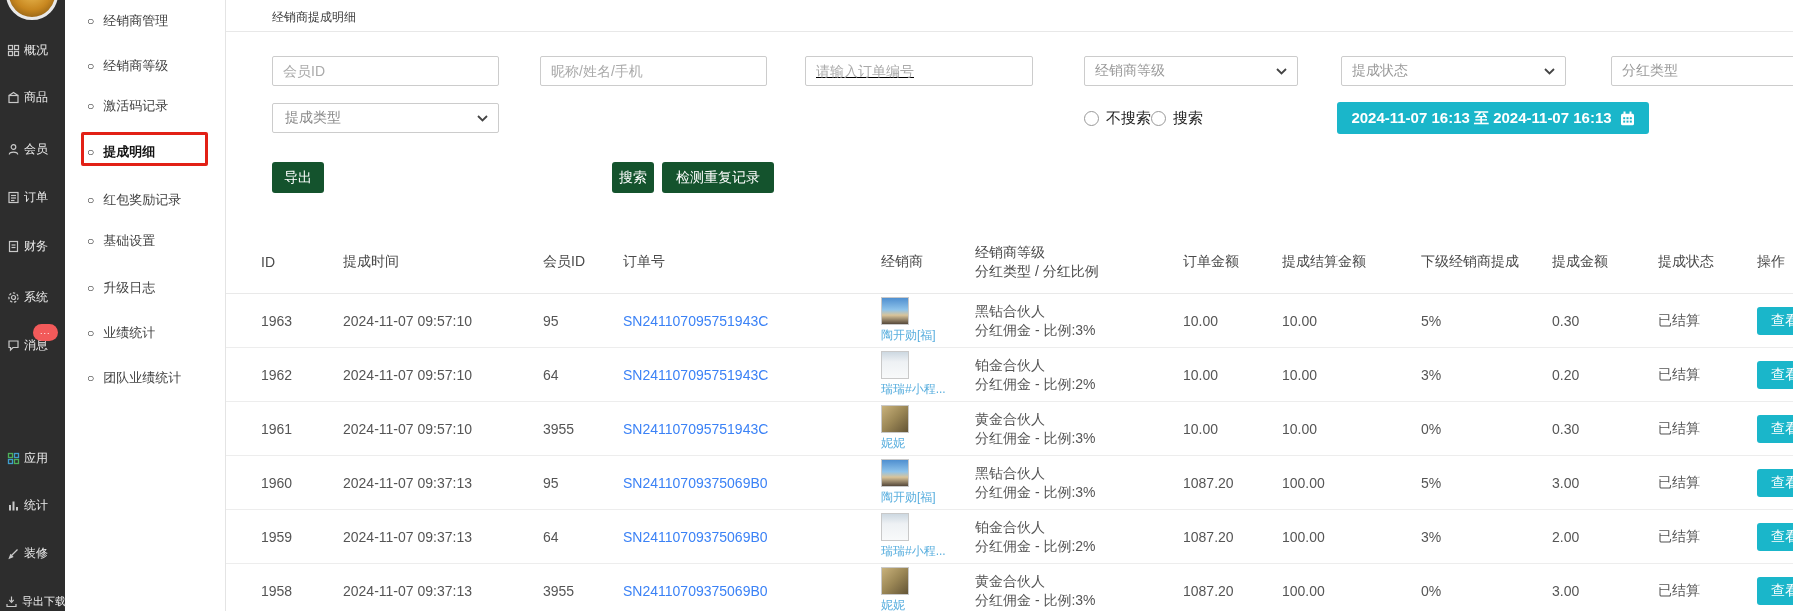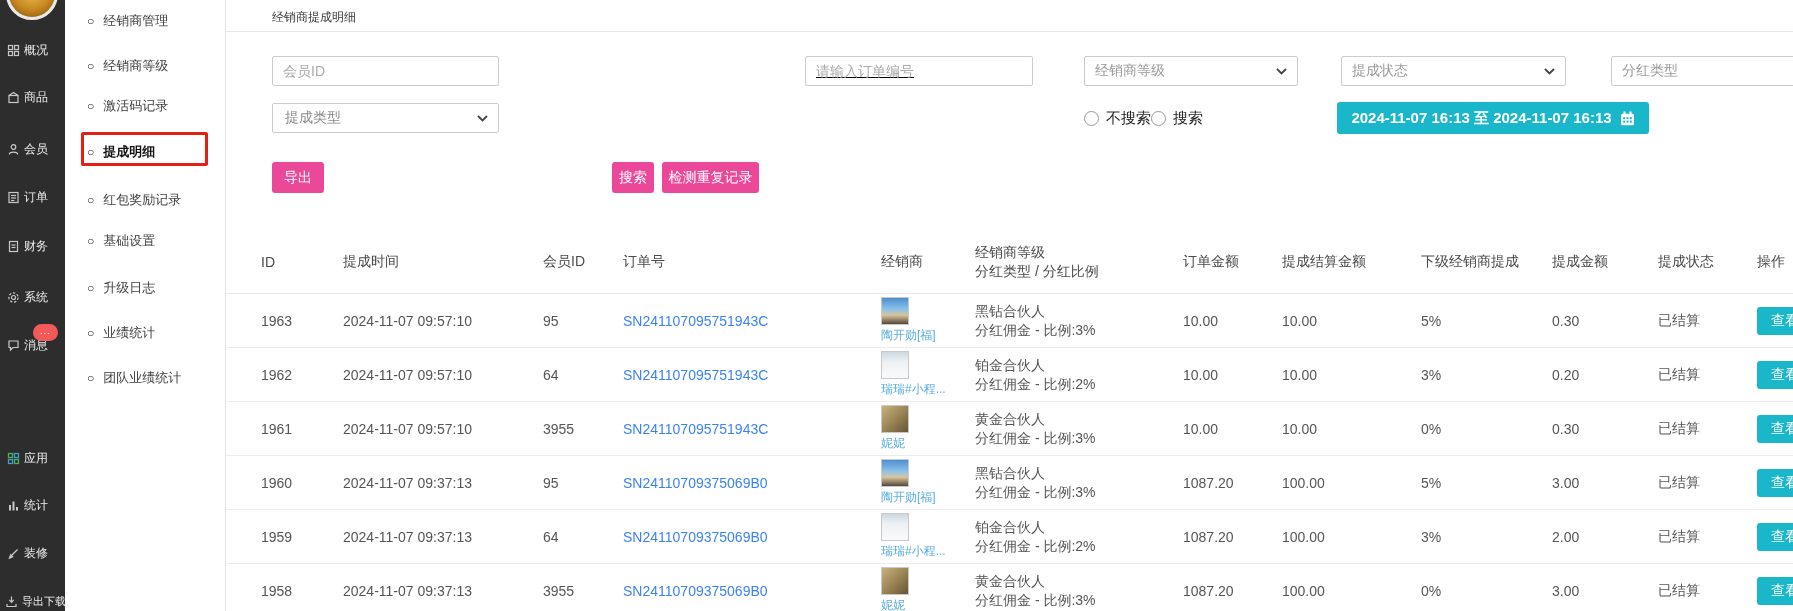--- a/index.html
+++ b/index.html
@@ -43,26 +43,26 @@
 
   .radio-group { position:absolute; left:858px; top:103px; height:30px; display:flex; gap:0; align-items:center; }
   .radio { display:flex; align-items:center; gap:7px; font-size:15px; color:#1f1f1f; cursor:pointer; }
   .rcircle { width:15px; height:15px; border:1px solid #999; border-radius:50%; background:#fff; }
 
   .date-btn { position:absolute; left:1111px; top:102px; width:312px; height:32px; background:#1ab6ca;
               border:none; border-radius:3px; color:#fff; font-weight:700; font-size:15px;
               display:flex; align-items:center; justify-content:center; gap:8px; cursor:pointer;
               font-family:inherit; }
 
-  .btn-green { position:absolute; top:162px; height:31px; background:#ec4899; color:#fff; font-size:14px;
+  .btn-green { position:absolute; top:162px; height:31px; background:#14532d; color:#fff; font-size:14px;
                border:none; border-radius:3px; display:flex; align-items:center; justify-content:center;
                cursor:pointer; font-family:inherit; }
   .btn-export { left:46px;  width:52px; }
   .btn-search { left:386px; width:42px; }
-  .btn-dup    { left:436px; width:97px; }
+  .btn-dup    { left:436px; width:112px; }
 
   
   .table { position:absolute; left:0; top:230px; width:1601px; }
   .trow { display:grid; padding-left:35px;
           grid-template-columns:82px 200px 80px 258px 94px 208px 99px 139px 131px 106px 99px 70px; }
   .thead { height:64px; align-items:center; border-bottom:1px solid #e9e9e9;
            font-size:14px; color:#4a4a4a; }
   .thead .two { line-height:19px; }
   .tr { height:54px; align-items:center; border-bottom:1px solid #ededed; font-size:14px; color:#555; }
   .cell { white-space:nowrap; }
@@ -232,20 +232,23 @@
   <div class="red-box"></div>
 </div>
 
 <div class="main">
   <div class="page-title">经销商提成明细</div>
   <div class="hdiv"></div>
 
   <div class="field" style="left:46px; top:56px; width:227px;">
     <input placeholder="会员ID" style="">
   </div>
+  <div class="field" style="left:314px; top:56px; width:227px;">
+    <input placeholder="昵称/姓名/手机" style="">
+  </div>
   <div class="field" style="left:579px; top:56px; width:228px;text-decoration:underline;">
     <input placeholder="请输入订单编号" style="">
   </div>
   <div class="field select" style="left:858px; top:56px; width:214px;">
     <span class="ph">经销商等级</span>
     <svg width="11" height="7">
         <polyline points="1,1 5.5,5.5 10,1" stroke="#444" stroke-width="1.8" fill="none"></polyline>
       </svg>
   </div>
   <div class="field select" style="left:1115px; top:56px; width:225px;">

